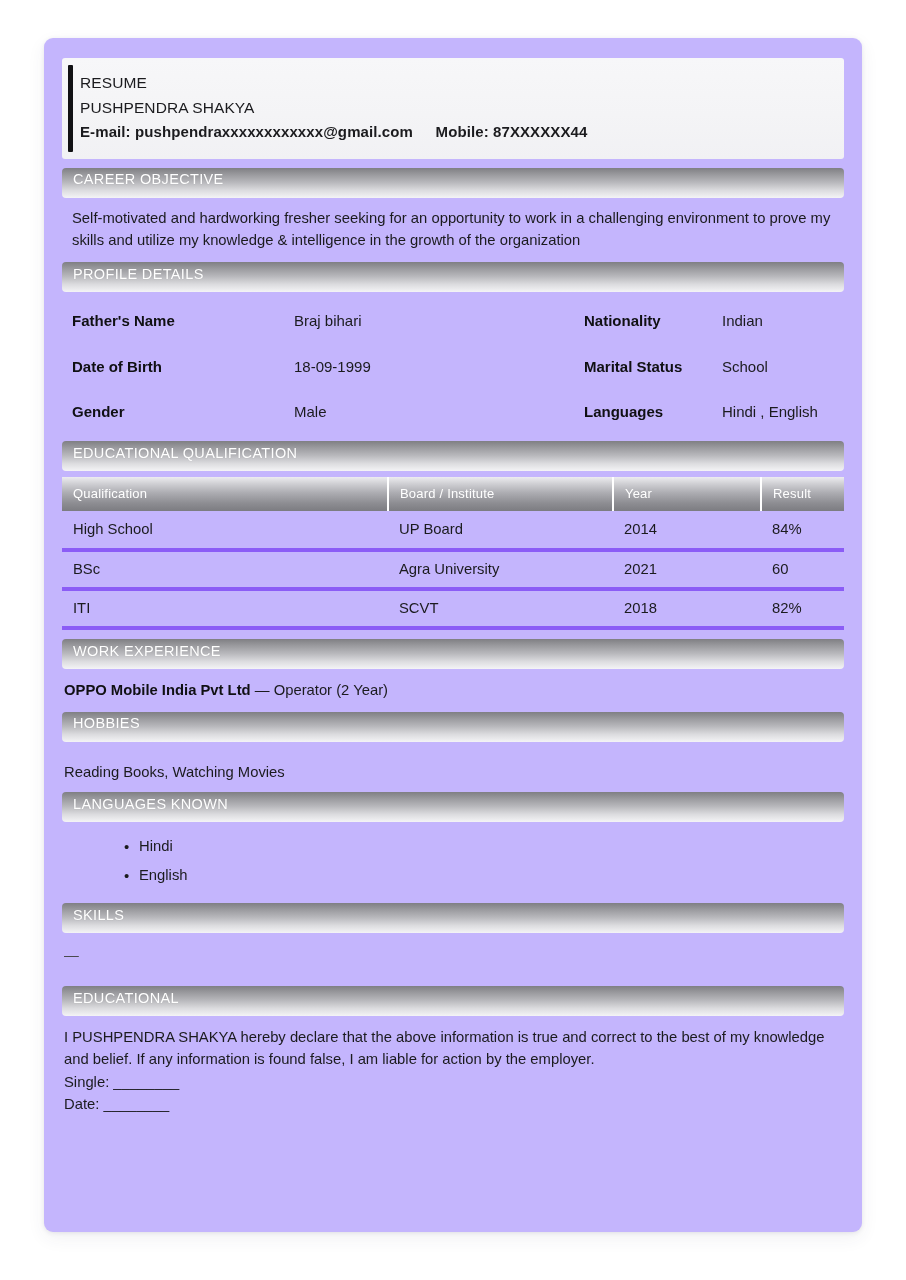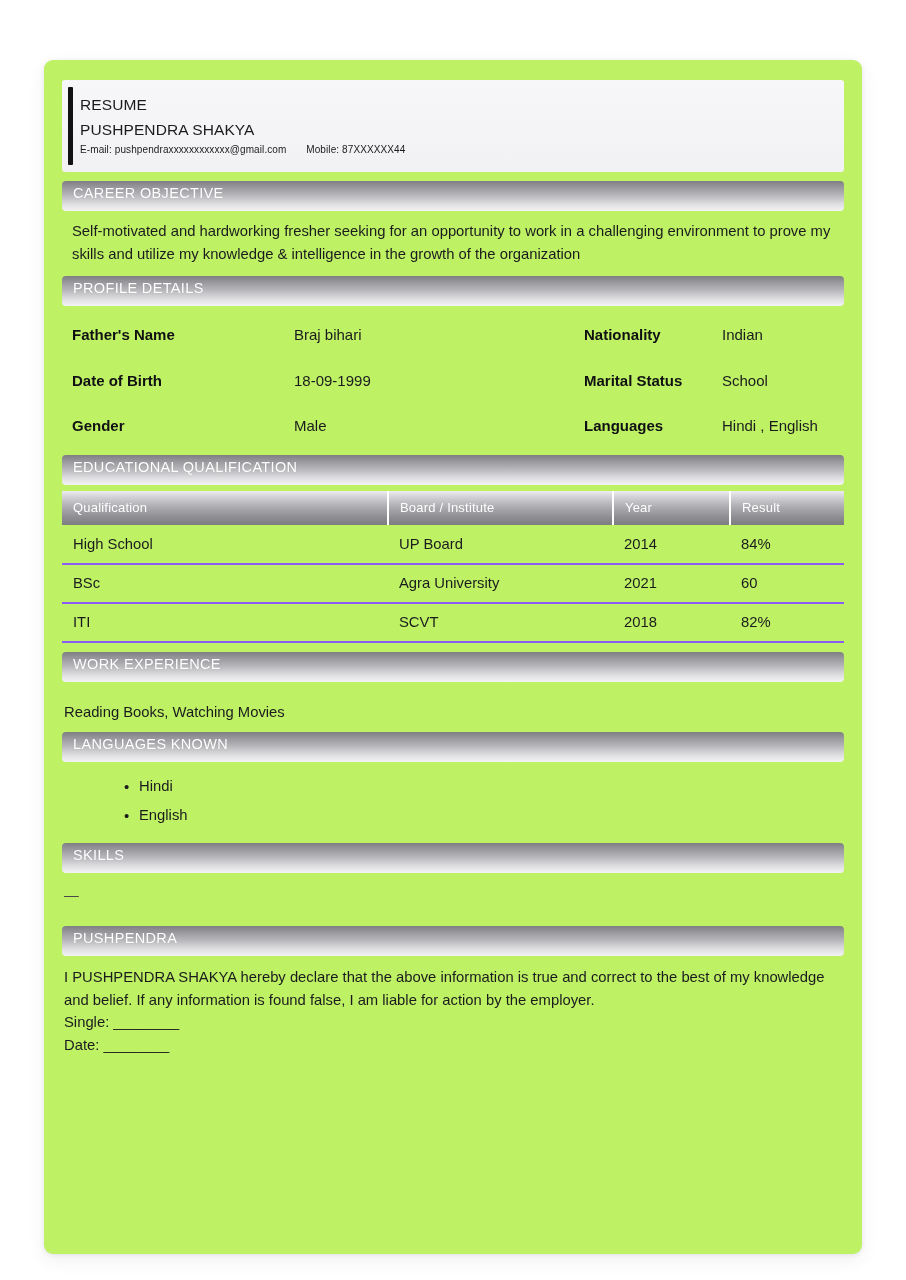--- a/index.html
+++ b/index.html
@@ -18,24 +18,24 @@
     width: 906px;
     height: 1280px;
     background: #ffffff;
     overflow: hidden;
   }
 
   
   .card {
     position: absolute;
     left: 44px;
-    top: 60px;
+    top: 38px;
     width: 818px;
     height: 1194px;
-    background: #bef264;
+    background: #c4b5fd;
     border-radius: 9px;
     box-shadow: 0 1px 4px rgba(60,60,90,0.10),
                 0 6px 18px rgba(60,60,90,0.07);
     padding: 20px 18px 18px 18px;
     overflow: hidden;
   }
 
   
   .header-block {
     position: relative;
@@ -55,21 +55,22 @@
     border-radius: 1px;
   }
   .header-line {
     font-size: 15.5px;
     color: #1b1b1e;
     line-height: 1.62;
     letter-spacing: 0.1px;
     white-space: nowrap;
   }
   .header-contact {
-    font-size: 10px;
+    font-size: 15px;
+    font-weight: bold;
   }
   .header-contact .gap { display: inline-block; width: 14px; }
 
   
   .section-bar {
     position: relative;
     height: 30px;
     margin: 9px 0 0 0;
     border-radius: 4px;
     background: linear-gradient(180deg,
@@ -145,26 +146,26 @@
     letter-spacing: 0.2px;
     border-right: 2px solid #ffffff;
     vertical-align: middle;
   }
   .edu-table thead th:last-child { border-right: none; }
   .edu-table tbody td {
     height: 39px;
     font-size: 14.8px;
     color: #1b1b1e;
     padding: 0 0 0 11px;
-    border-bottom: 2px solid #8b5cf6;
+    border-bottom: 4px solid #8b5cf6;
     vertical-align: middle;
   }
   .col-qual   { width: 326px; }
   .col-board  { width: 225px; }
-  .col-year   { width: 117px; }
+  .col-year   { width: 148px; }
   .col-result { width: auto; }
 
   
   .work-line {
     font-size: 14.8px;
     color: #1b1b1e;
     padding: 11px 0 2px 2px;
     line-height: 1.4;
   }
   .work-line .org { font-weight: bold; color: #101013; }
@@ -286,37 +287,44 @@
           <td>SCVT</td>
           <td>2018</td>
           <td>82%</td>
         </tr>
       </tbody>
     </table>
 
     <div class="section-bar">
       <span class="label">WORK EXPERIENCE</span>
     </div>
-
+    <div class="work-line">
+      <span class="org">OPPO Mobile India Pvt Ltd</span>
+      <span>— Operator (2 Year)</span>
+    </div>
+
+    <div class="section-bar">
+      <span class="label">HOBBIES</span>
+    </div>
     <div class="body-text tight" style="padding-left:2px;">Reading Books, Watching Movies</div>
 
     <div class="section-bar">
       <span class="label">LANGUAGES KNOWN</span>
     </div>
     <ul class="bullets">
       <li>Hindi</li>
       <li>English</li>
     </ul>
 
     <div class="section-bar">
       <span class="label">SKILLS</span>
     </div>
     <div class="skills-body">—</div>
 
     <div class="section-bar">
-      <span class="label">PUSHPENDRA</span>
+      <span class="label">EDUCATIONAL</span>
     </div>
     <div class="declaration">I PUSHPENDRA SHAKYA hereby declare that the above information is true and correct to the best of my knowledge and belief. If any information is found false, I am liable for action by the employer.</div>
     <div class="decl-field">Single: ________</div>
     <div class="decl-field">Date: ________</div>
 
   </div>
 </div>
 
 </body></html>

